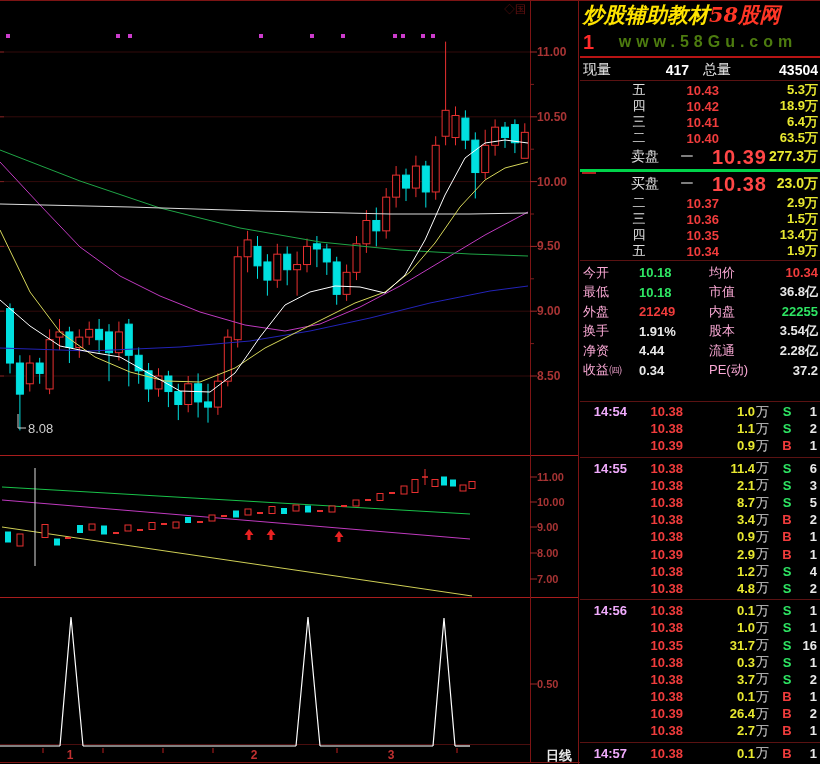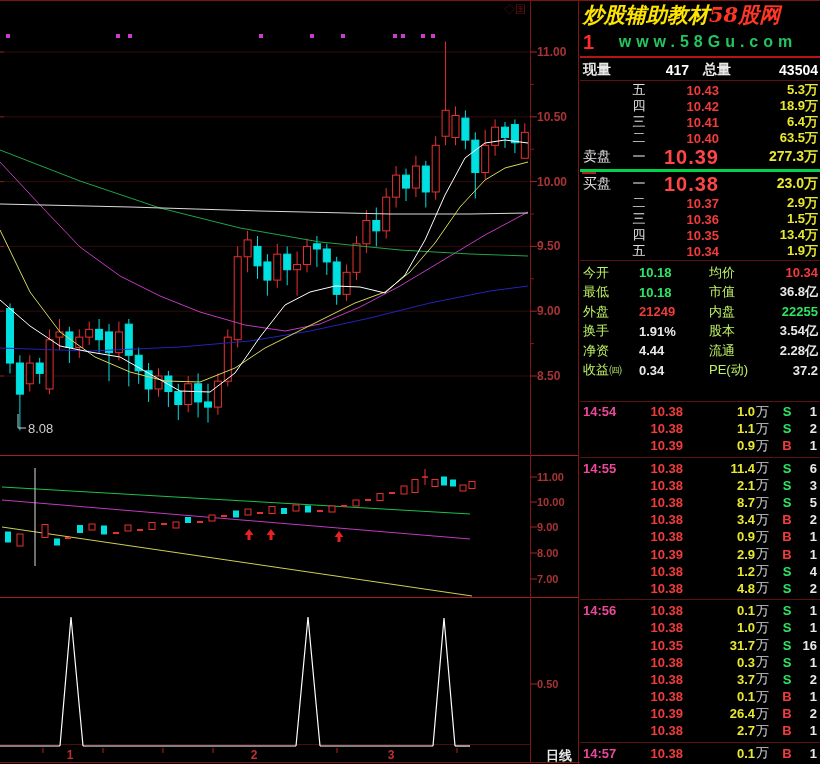--- a/index.html
+++ b/index.html
@@ -8,50 +8,50 @@
   svg text{font-family:"Liberation Sans",sans-serif;}
 
   
   .right-panel{position:absolute;left:580px;top:0;width:240px;height:764px;background:#000;
                border-top:1px solid #7c1414;box-sizing:border-box;}
   .brand{position:absolute;top:0;left:3px;right:1px;height:27px;line-height:27px;white-space:nowrap;
          font-family:"DejaVu Serif",serif;font-weight:bold;font-style:italic;font-size:21px;color:#ffe400;}
   .brand .site{color:#ff3626;}
   .url-row{position:absolute;top:28px;left:3px;right:3px;height:26px;display:flex;align-items:center;}
   .url-marker{color:#ff2a2a;font-weight:bold;font-size:20px;width:16px;}
-  .url-text{flex:1;text-align:center;color:#22c55e;font-weight:bold;font-size:16px;letter-spacing:5px;}
+  .url-text{flex:1;text-align:center;color:#4d7c0f;font-weight:bold;font-size:16px;letter-spacing:5px;}
   .sep{position:absolute;left:0;right:0;height:1px;background:#5a1212;}
   .sep-bright{position:absolute;left:0;right:0;height:2px;background:#b81414;top:55px;}
   #sep-vol{top:79px;} #sep-ob{top:259px;} #sep-stats{top:400px;}
   .vol-row{position:absolute;top:59px;left:3px;right:2px;height:19px;display:flex;align-items:center;
            font-size:14px;color:#e8e8e8;}
-  .vol-l{font-weight:bold;} .vol-v{font-weight:bold;color:#ffffff;}
+  .vol-l{font-weight:normal;} .vol-v{font-weight:bold;color:#ffffff;}
   .vol-l1{width:44px;} .vol-v1{width:62px;text-align:right;} .vol-l2{width:44px;margin-left:14px;} .vol-v2{flex:1;text-align:right;}
 
   .ob{position:absolute;top:81px;left:3px;right:2px;}
   .ob-row{display:flex;align-items:center;height:16px;font-size:13px;font-weight:bold;}
-  .ob-row.big{height:22px;}
+  .ob-row.big{height:22px;margin-left:48px;}
   .ob-side{width:44px;color:#e0e0e0;font-weight:normal;font-size:14px;}
   .ob-pos{width:24px;color:#e0e0e0;font-weight:normal;text-align:center;}
   .ob-price{width:68px;text-align:right;color:#f03c3c;}
   .big .ob-price{font-size:20px;color:#ff4646;letter-spacing:1px;}
   .ob-amt{flex:1;text-align:right;color:#e8e830;}
   .big .ob-amt{font-size:14px;}
   .green-line{height:3px;background:#00d34a;margin:1px -2px 1px -3px;position:relative;}
   .green-line:after{content:"";position:absolute;left:2px;top:3px;width:14px;height:2px;background:#b02020;}
 
   .stats{position:absolute;top:262px;left:3px;right:2px;}
   .st-row{display:flex;height:19.5px;align-items:center;font-size:13px;font-weight:bold;}
-  .st-l{color:#bef264;font-weight:normal;}
+  .st-l{color:#f9a8d4;font-weight:normal;}
   .st-l1{width:56px;} .st-v1{width:58px;text-align:left;} .st-l2{width:58px;margin-left:12px;} .st-v2{flex:1;text-align:right;}
 
   .ticks{position:absolute;top:402px;left:3px;right:2px;bottom:2px;display:flex;flex-direction:column;}
   .tk-row{display:flex;align-items:center;height:17.2px;font-size:13px;font-weight:bold;flex:none;}
   .tk-sep{height:1px;background:#5a1212;margin:2px -2px 2px -3px;flex:none;}
-  .tk-time{width:44px;color:#ec4899;}
+  .tk-time{width:44px;color:#f0abfc;text-align:right;}
   .tk-price{width:56px;text-align:right;color:#f03c3c;}
   .tk-qty{width:60px;text-align:right;color:#e8e830;margin-left:12px;}
   .tk-unit{width:17px;text-align:left;padding-left:1px;color:#d8d8d8;font-weight:normal;}
   .tk-side{width:28px;text-align:center;}
   .tk-count{flex:1;text-align:right;color:#e8e8e8;padding-right:1px;}
   .v-red{color:#f03c3c;} .v-green{color:#2ee563;} .v-yellow{color:#e8e830;} .v-white{color:#e8e8e8;}
 </style>
 </head>
 <body>
 

